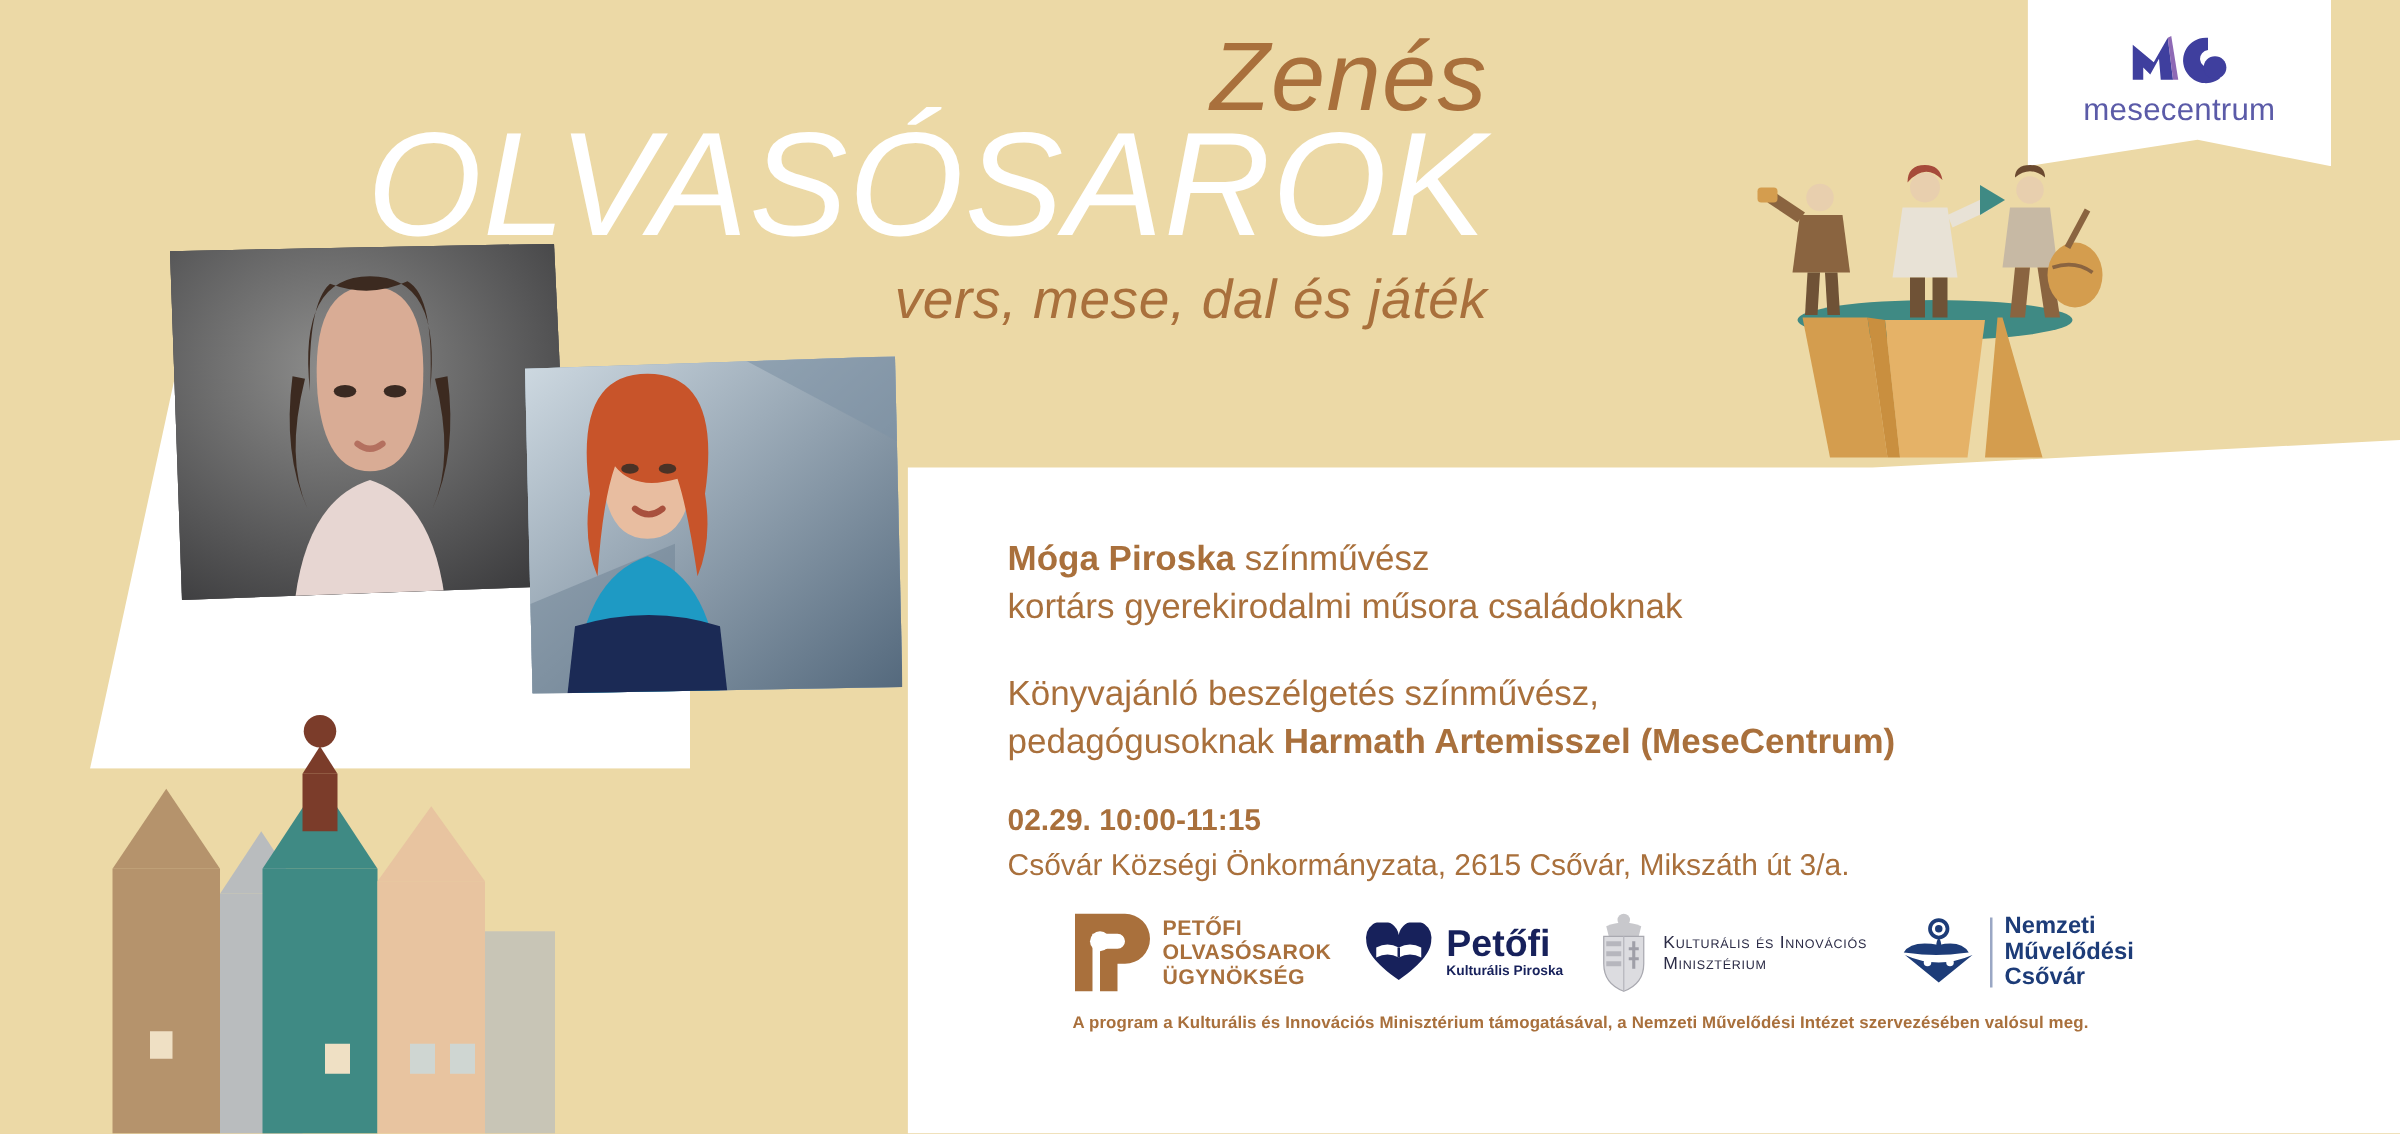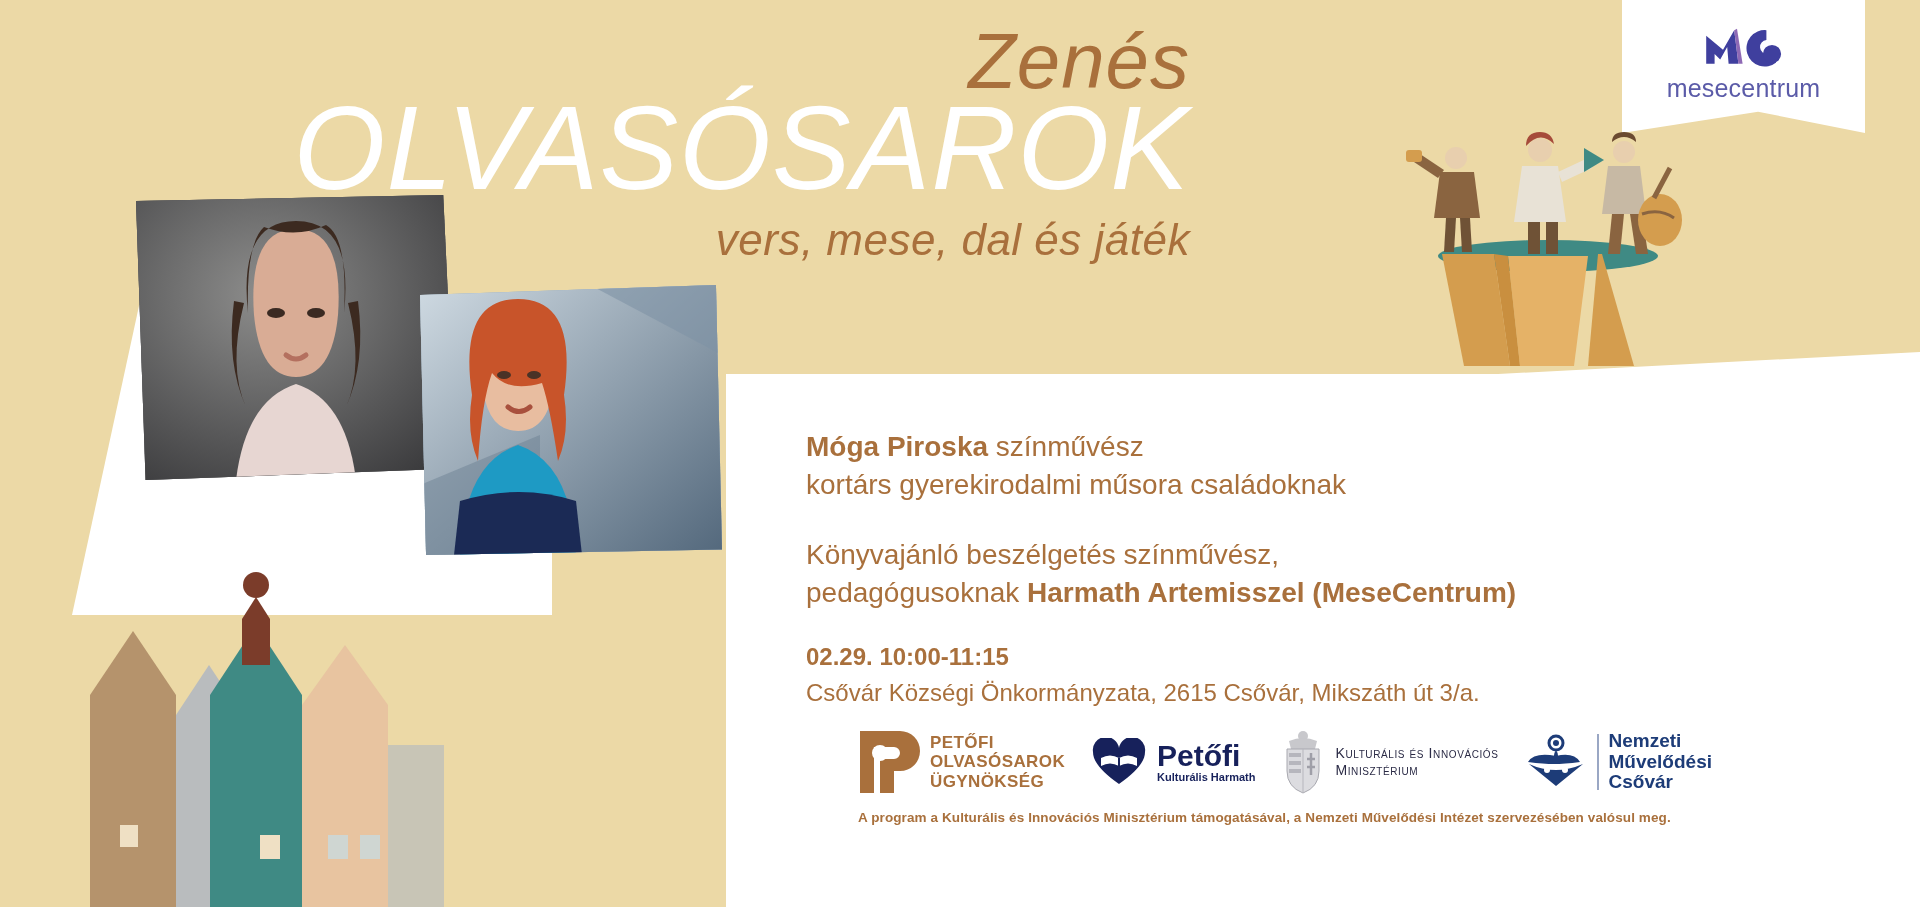--- a/index.html
+++ b/index.html
@@ -257,21 +257,21 @@
         </div>
 
         <div class="sp" data-interactable="false">
           <svg width="56" height="48" viewBox="0 0 56 48" data-interactable="false">
             <path d="M28 46 C8 32 2 22 2 14 A12 12 0 0 1 28 10 A12 12 0 0 1 54 14 C54 22 48 32 28 46 Z" fill="#17215b"></path>
             <path d="M10 20 q9 -5 18 0 q9 -5 18 0 v8 q-9 -5 -18 0 q-9 -5 -18 0 Z" fill="#ffffff"></path>
             <path d="M28 20 v8" stroke="#17215b" stroke-width="2"></path>
           </svg>
           <div class="sp-text" data-interactable="false">
             <div style="font-size:30px;font-weight:700;color:#17215b;line-height:1">Petőfi</div>
-            <div class="pkp-t">Kulturális Harmath</div>
+            <div class="pkp-t">Kulturális Piroska</div>
           </div>
         </div>
 
         <div class="sp" data-interactable="false">
           <svg width="44" height="66" viewBox="0 0 44 66" data-interactable="false">
             <path d="M22 2 a5 5 0 0 1 5 5 a5 5 0 0 1 -10 0 a5 5 0 0 1 5 -5 Z" fill="#c8c8cc"></path>
             <path d="M8 12 q14 -6 28 0 l-2 8 H10 Z" fill="#c8c8cc"></path>
             <path d="M6 20 h32 v22 q0 16 -16 22 Q6 58 6 42 Z" fill="#dcdce0" stroke="#a9a9b0"></path>
             <path d="M22 20 v44" stroke="#b6b6bd"></path>
             <rect x="8" y="24" width="12" height="4" fill="#b6b6bd"></rect>

